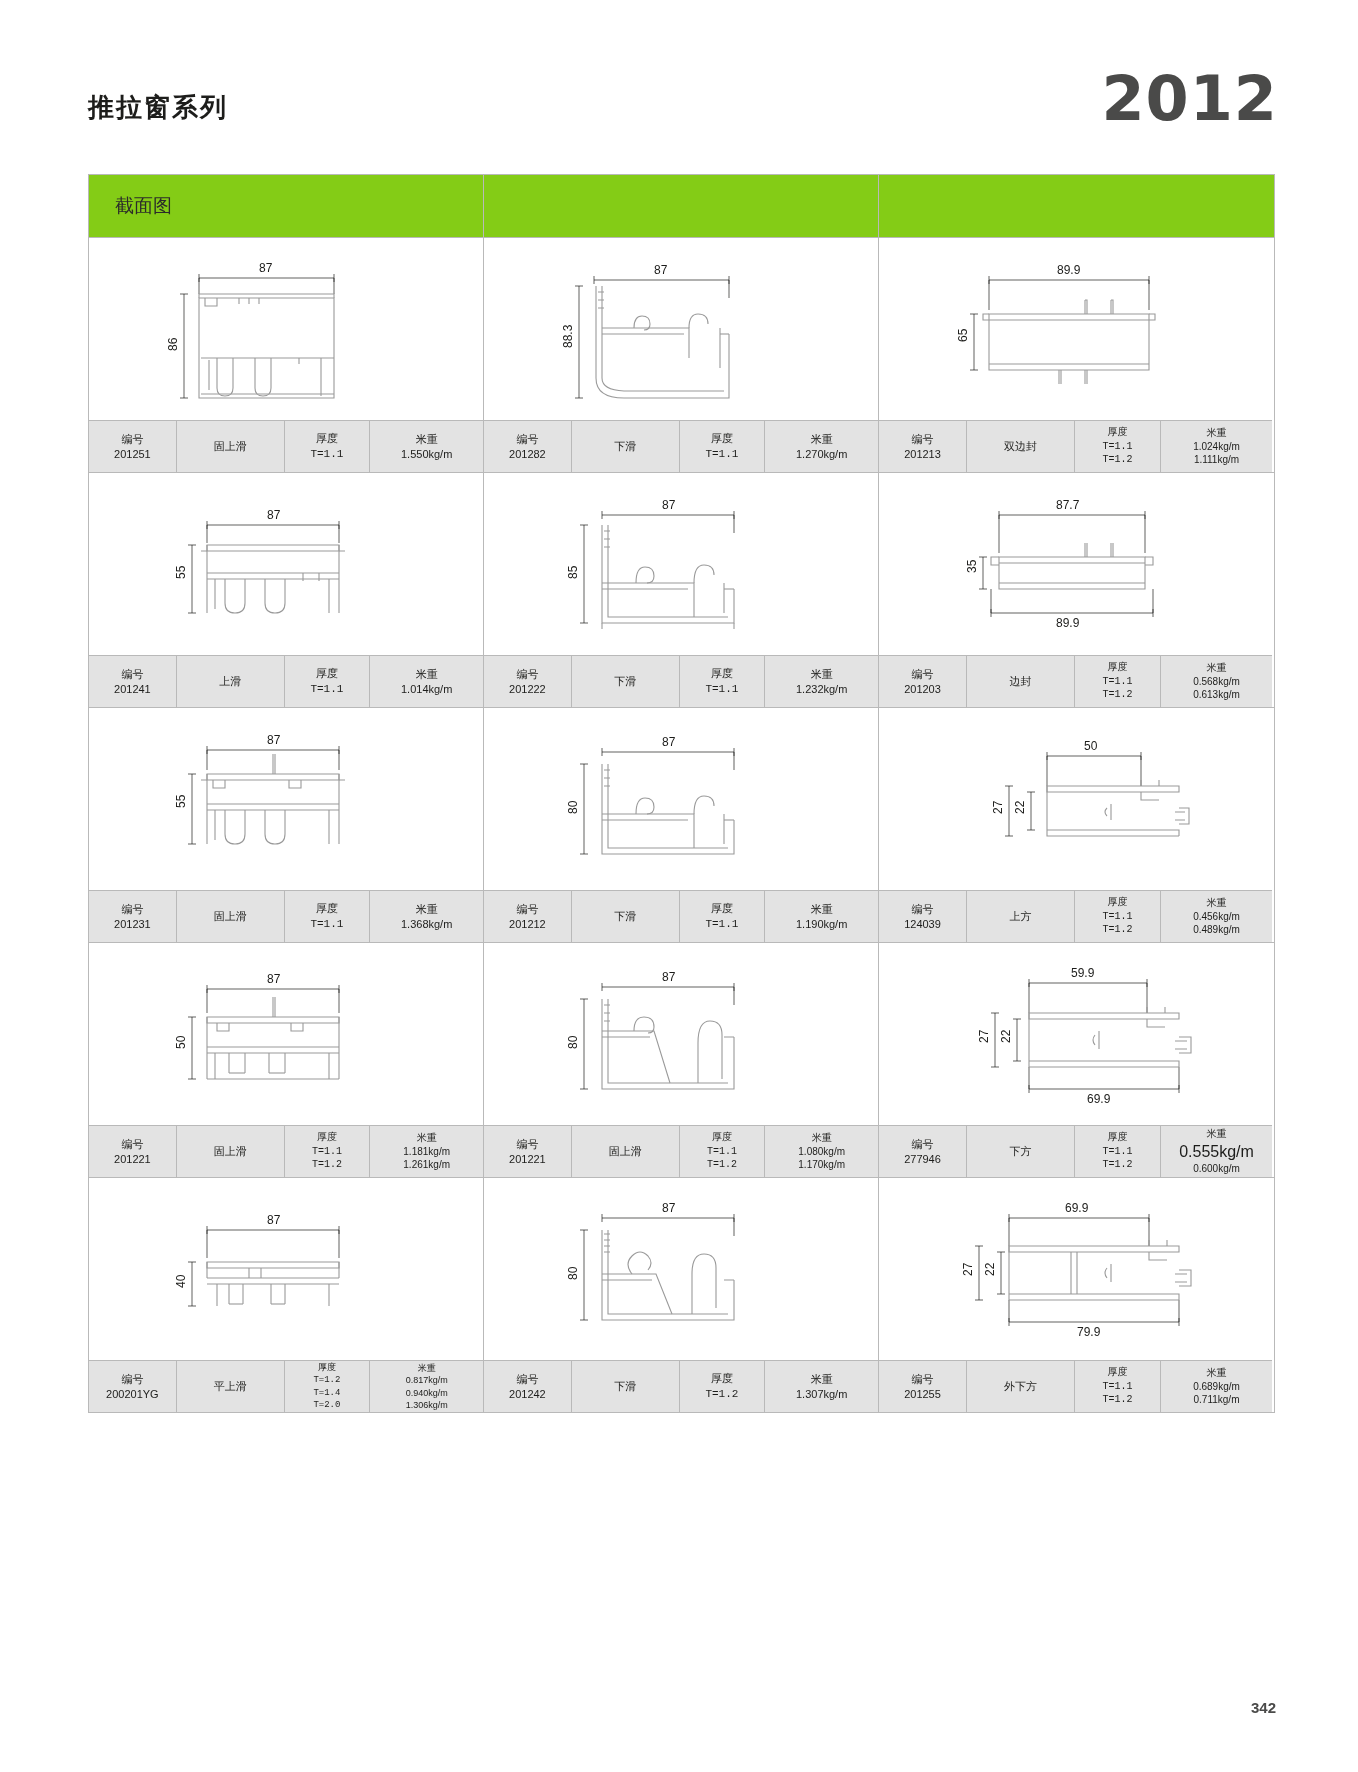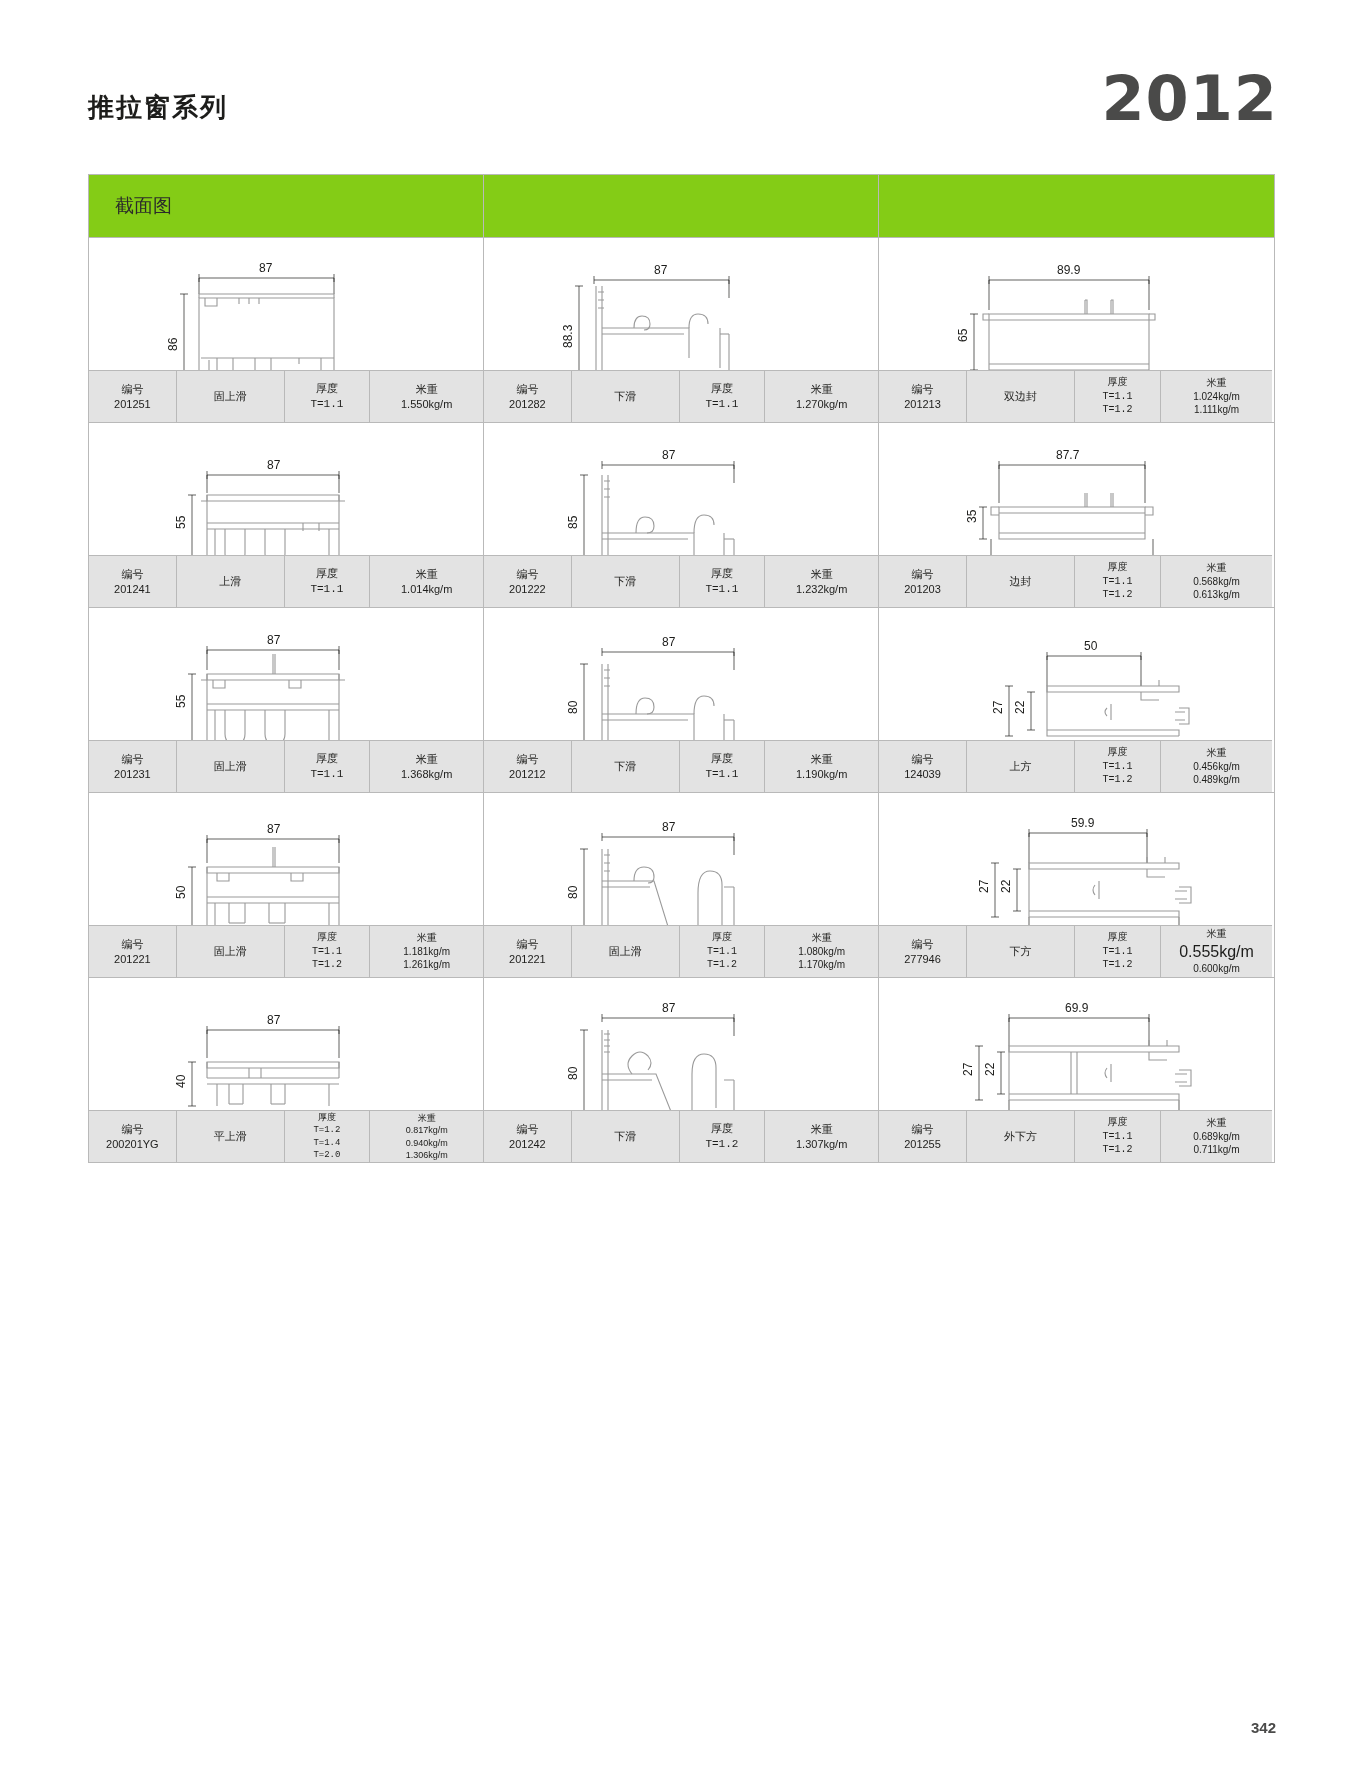--- a/index.html
+++ b/index.html
@@ -57,21 +57,21 @@
   .row:last-child{border-bottom:none;}
   .col{
     width:395px;
     border-right:1px solid #b9b9b9;
     box-sizing:border-box;
     position:relative;
   }
   .col:last-child{width:393px;border-right:none;}
 
   .drawing{
-    height:132px;
+    height:182px;
     position:relative;
     background:#fff;
     overflow:hidden;
   }
   .spec{
     display:flex;
     height:52px;
     background:#e3e3e3;
     border-top:1px solid #b9b9b9;
     box-sizing:border-box;
@@ -90,21 +90,21 @@
   .s-thk{width:86px;font-family:Liberation Mono, monospace;}
   .s-wt{width:113px;}
   .col:last-child .s-wt{width:111px;}
 
   
   svg{display:block;}
   .dimtxt{font-family:"Liberation Sans",sans-serif;font-size:12px;fill:#1d1d1b;}
   .prof{fill:none;stroke:#9a9a9a;stroke-width:1.1;}
   .dimline{stroke:#1d1d1b;stroke-width:0.7;}
   .page-num{
-    position:absolute;right:82px;bottom:36px;
+    position:absolute;right:82px;bottom:56px;
     font-size:15px;color:#4a4a49;font-weight:bold;
   }
 </style>
 </head>
 <body>
 
 <div class="page">
 
   <div class="header">
     <div class="title">推拉窗系列</div>

